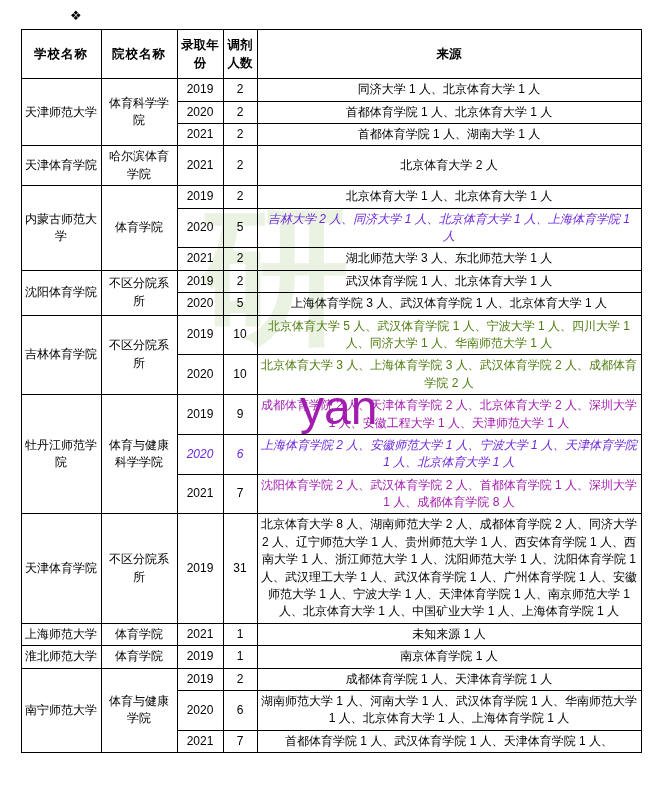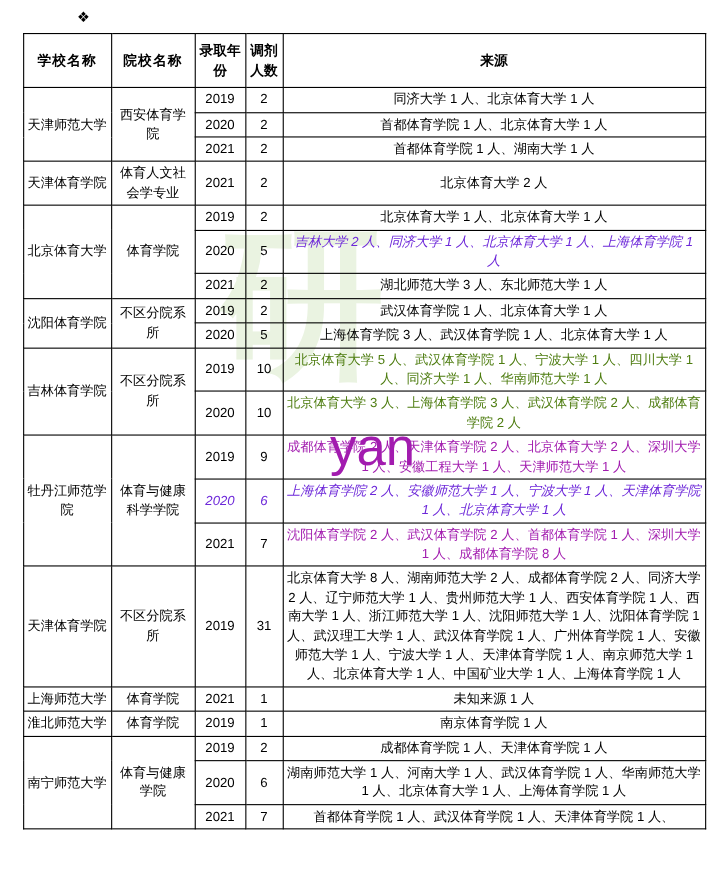--- a/index.html
+++ b/index.html
@@ -123,44 +123,44 @@
         <th class="vhead">学校名称</th>
         <th class="vhead">院校名称</th>
         <th class="narrow-head">录取年份</th>
         <th class="narrow-head">调剂人数</th>
         <th>来源</th>
       </tr>
     </thead>
     <tbody id="table-body">
         <tr>
           <td rowspan="3">天津师范大学</td>
-          <td rowspan="3">西安体育学院</td>
+          <td rowspan="3">体育科学学院</td>
           <td>2019</td>
           <td>2</td>
           <td class="src">同济大学 1 人、北京体育大学 1 人</td>
         </tr>
         <tr>
           <td>2020</td>
           <td>2</td>
           <td class="src">首都体育学院 1 人、北京体育大学 1 人</td>
         </tr>
         <tr>
           <td>2021</td>
           <td>2</td>
           <td class="src">首都体育学院 1 人、湖南大学 1 人</td>
         </tr>
         <tr>
           <td rowspan="1">天津体育学院</td>
-          <td rowspan="1">体育人文社会学专业</td>
+          <td rowspan="1">哈尔滨体育学院</td>
           <td>2021</td>
           <td>2</td>
           <td class="src">北京体育大学 2 人</td>
         </tr>
         <tr>
-          <td rowspan="3">北京体育大学</td>
+          <td rowspan="3">内蒙古师范大学</td>
           <td rowspan="3">体育学院</td>
           <td>2019</td>
           <td>2</td>
           <td class="src">北京体育大学 1 人、北京体育大学 1 人</td>
         </tr>
         <tr>
           <td>2020</td>
           <td>5</td>
           <td class="src hl-green">吉林大学 2 人、同济大学 1 人、北京体育大学 1 人、上海体育学院 1 人</td>
         </tr>

